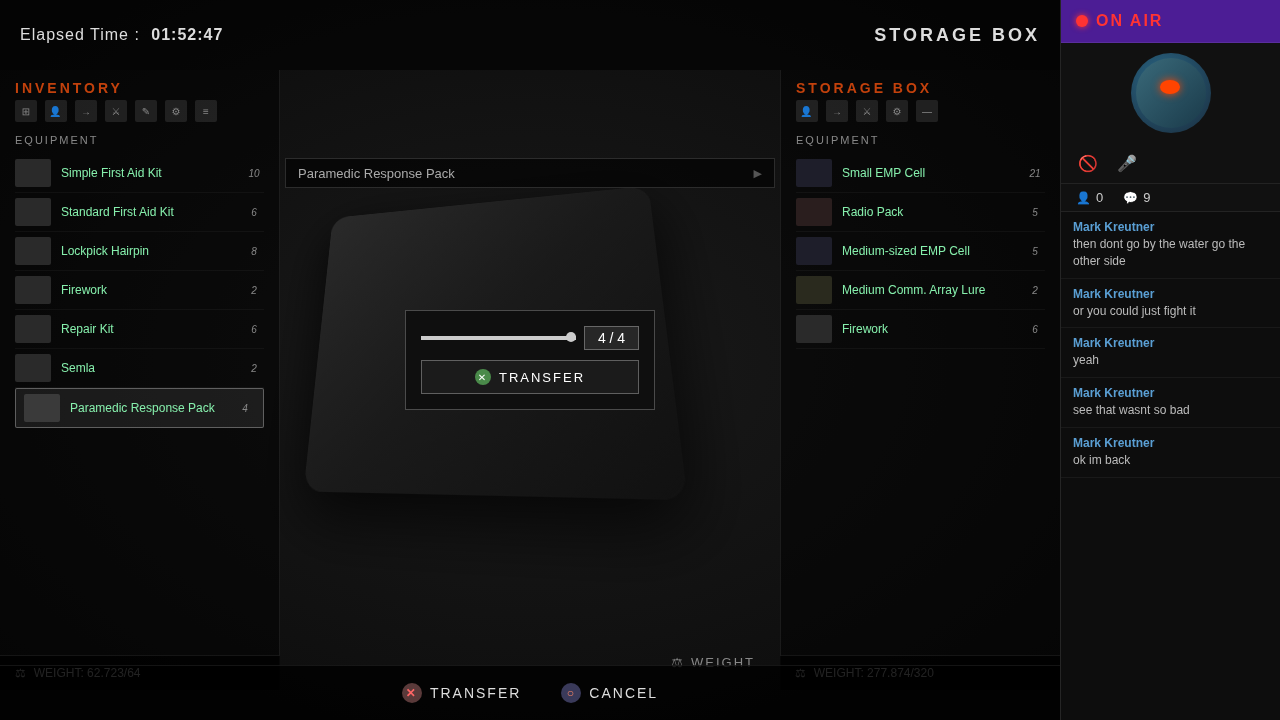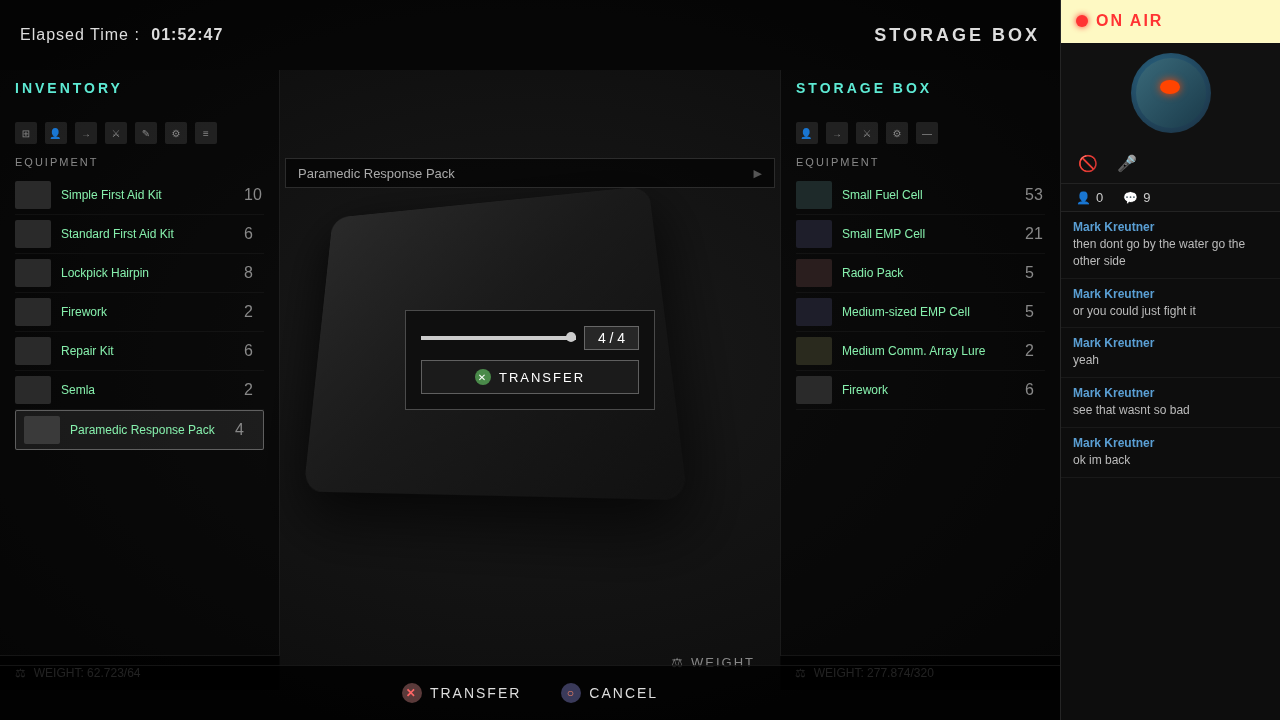--- a/index.html
+++ b/index.html
@@ -87,25 +87,25 @@
       position: absolute;
       top: 70px;
       left: 0;
       width: 280px;
       height: 620px;
       padding: 10px 15px;
       background: rgba(0,0,0,0.5);
       border-right: 1px solid rgba(255,255,255,0.08);
     }
     .panel-title {
-      color: #5eead4;
+      color: #c2410c;
       font-size: 14px;
       letter-spacing: 3px;
       font-weight: bold;
-      margin-bottom: 26px;
+      margin-bottom: 4px;
     }
     .toolbar-icons {
       display: flex;
       gap: 8px;
       margin-bottom: 12px;
     }
     .toolbar-icon {
       width: 22px;
       height: 22px;
       background: rgba(255,255,255,0.1);
@@ -146,24 +146,25 @@
     }
     .item-info {
       flex: 1;
     }
     .item-name {
       color: #86efac;
       font-size: 12px;
     }
     .item-qty {
       color: #888;
-      font-size: 16px;
+      font-size: 10px;
       margin-left: auto;
       min-width: 20px;
-      text-align: left;
+      text-align: center;
+      font-style: italic;
     }
     .weight-bar {
       position: absolute;
       bottom: 0;
       left: 0;
       width: 280px;
       padding: 10px 15px;
       background: rgba(0,0,0,0.7);
       border-top: 1px solid rgba(255,255,255,0.08);
       display: flex;
@@ -359,21 +360,21 @@
       background: #0d0d0d;
       border-left: 1px solid rgba(255,255,255,0.1);
       display: flex;
       flex-direction: column;
     }
     .on-air-bar {
       display: flex;
       align-items: center;
       gap: 8px;
       padding: 12px 15px;
-      background: #fef9c3;
+      background: #4c1d95;
       border-bottom: 1px solid rgba(255,255,255,0.08);
     }
     .on-air-dot {
       width: 12px;
       height: 12px;
       border-radius: 50%;
       background: #ff3333;
       box-shadow: 0 0 6px #ff3333;
     }
     .on-air-text {
@@ -571,27 +572,20 @@
     <div class="toolbar-icons">
       <div class="toolbar-icon">👤</div>
       <div class="toolbar-icon">→</div>
       <div class="toolbar-icon">⚔</div>
       <div class="toolbar-icon">⚙</div>
       <div class="toolbar-icon">—</div>
     </div>
     <div class="section-label">EQUIPMENT</div>
 
     <div class="inventory-item">
-      <div class="item-icon" style="background:#1e2a2a;"></div>
-      <div class="item-info">
-        <div class="item-name">Small Fuel Cell</div>
-      </div>
-      <div class="item-qty">53</div>
-    </div>
-    <div class="inventory-item">
       <div class="item-icon" style="background:#1e1e2a;"></div>
       <div class="item-info">
         <div class="item-name">Small EMP Cell</div>
       </div>
       <div class="item-qty">21</div>
     </div>
     <div class="inventory-item">
       <div class="item-icon" style="background:#2a1e1e;"></div>
       <div class="item-info">
         <div class="item-name">Radio Pack</div>

